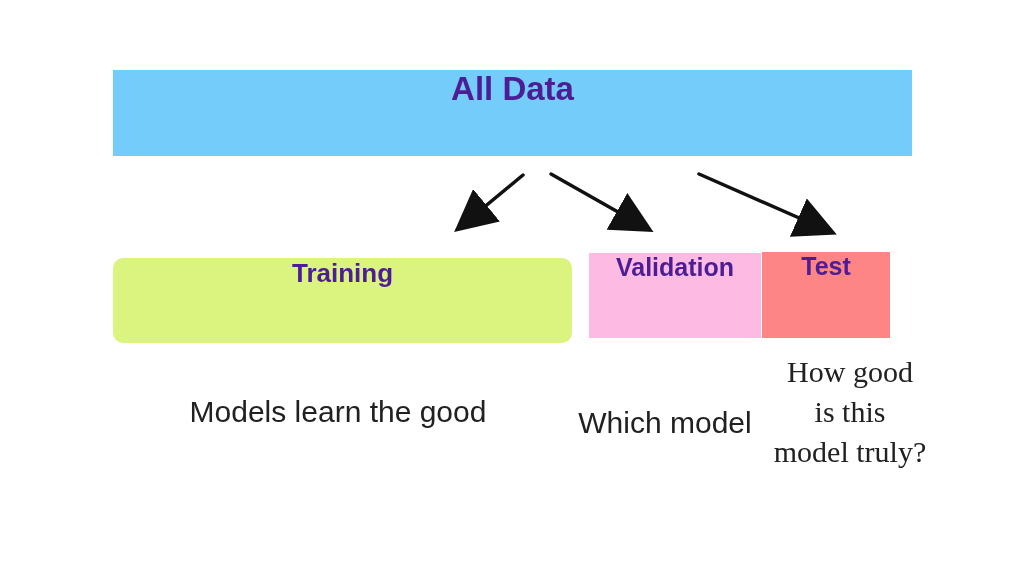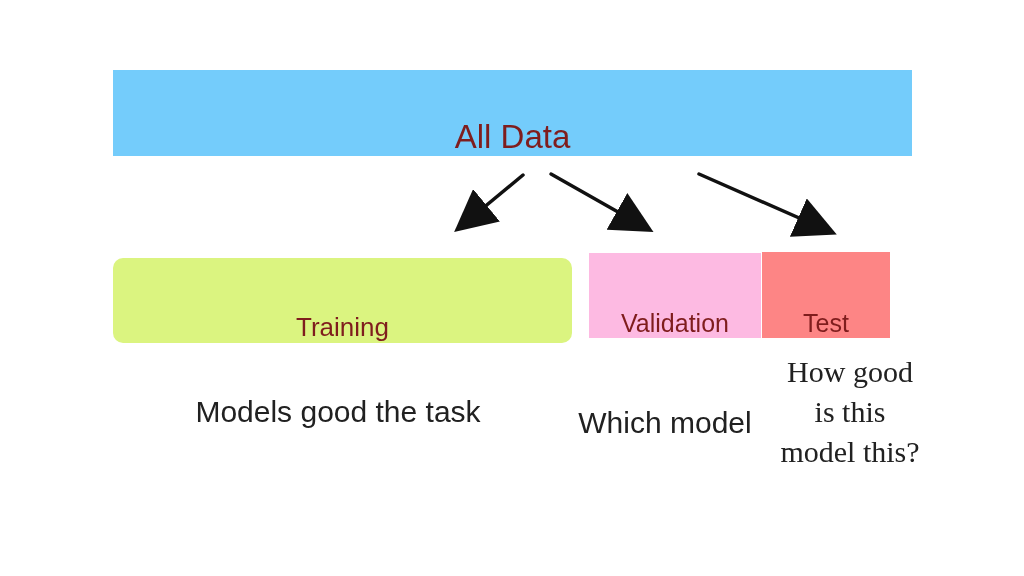--- a/index.html
+++ b/index.html
@@ -8,24 +8,24 @@
     position: relative;
     width: 1024px;
     height: 576px;
     background: #ffffff;
     overflow: hidden;
     font-family: "Liberation Sans", sans-serif;
   }
   .box {
     position: absolute;
     display: flex;
-    align-items: flex-end;
+    align-items: flex-start;
     justify-content: center;
-    color: #7f1d1d;
-    font-weight: 400;
+    color: #4c1d95;
+    font-weight: 700;
   }
   .box-alldata  { left: 113px; top: 70px;  width: 799px; height: 86px; font-size: 33px; }
   .box-training { left: 113px; top: 258px; width: 459px; height: 85px; font-size: 26px; border-radius: 10px; }
   .box-validation { left: 589px; top: 253px; width: 172px; height: 85px; font-size: 25px; }
   .box-test     { left: 762px; top: 252px; width: 128px; height: 86px; font-size: 25px; }
   .arrow-layer {
     position: absolute;
     left: 0; top: 0;
     width: 1024px; height: 576px;
     pointer-events: none;
@@ -67,24 +67,24 @@
     <span>Training</span>
   </div>
   <div class="box box-validation" style="background: rgb(253, 186, 226);">
     <span>Validation</span>
   </div>
   <div class="box box-test" style="background: rgb(253, 133, 133);">
     <span>Test</span>
   </div>
 
   <div class="desc desc-training">
-    <span>Models good the task</span>
+    <span>Models learn the good</span>
   </div>
   <div class="desc desc-validation">
     <span>Which model</span>
   </div>
   <div class="desc desc-test">
     <span>How good</span>
     <span>is this</span>
-    <span>model this?</span>
+    <span>model truly?</span>
   </div>
 
 </div>
 
 </body></html>

